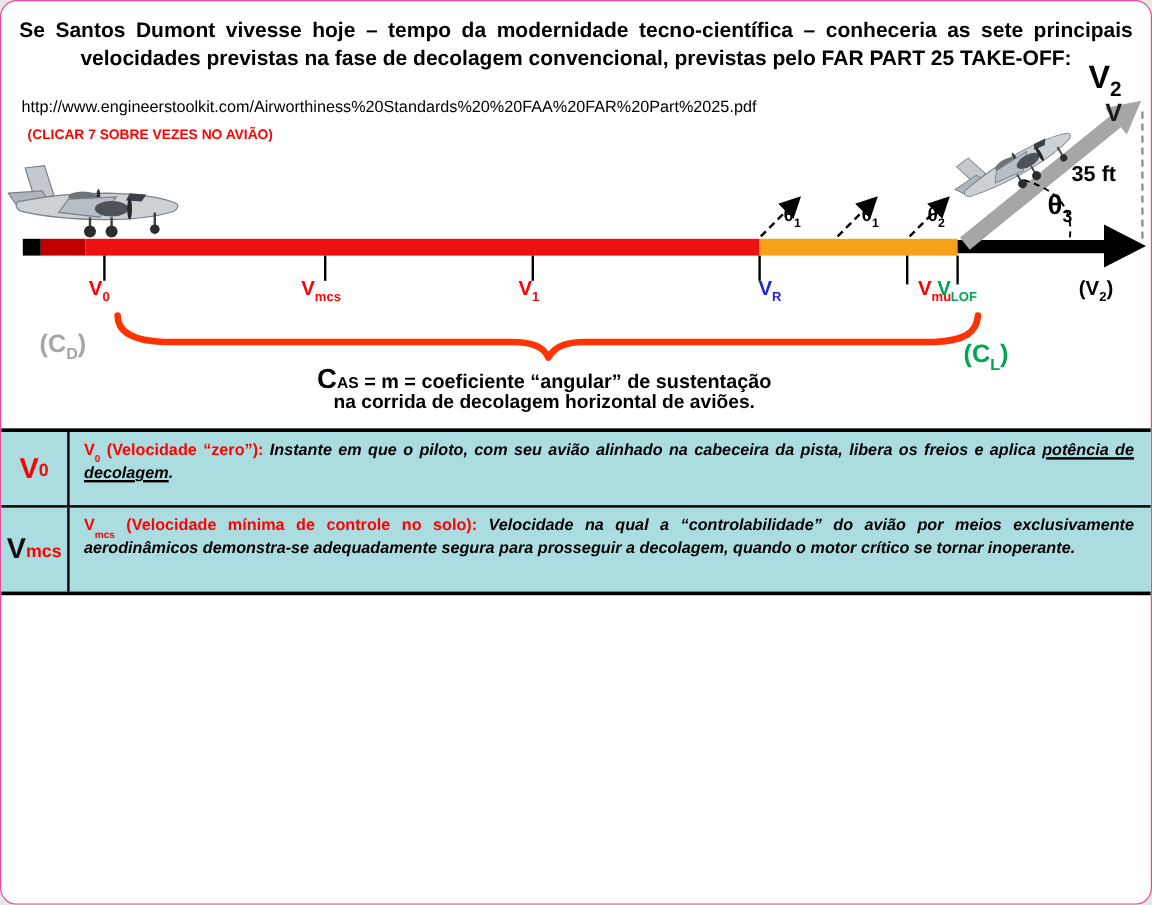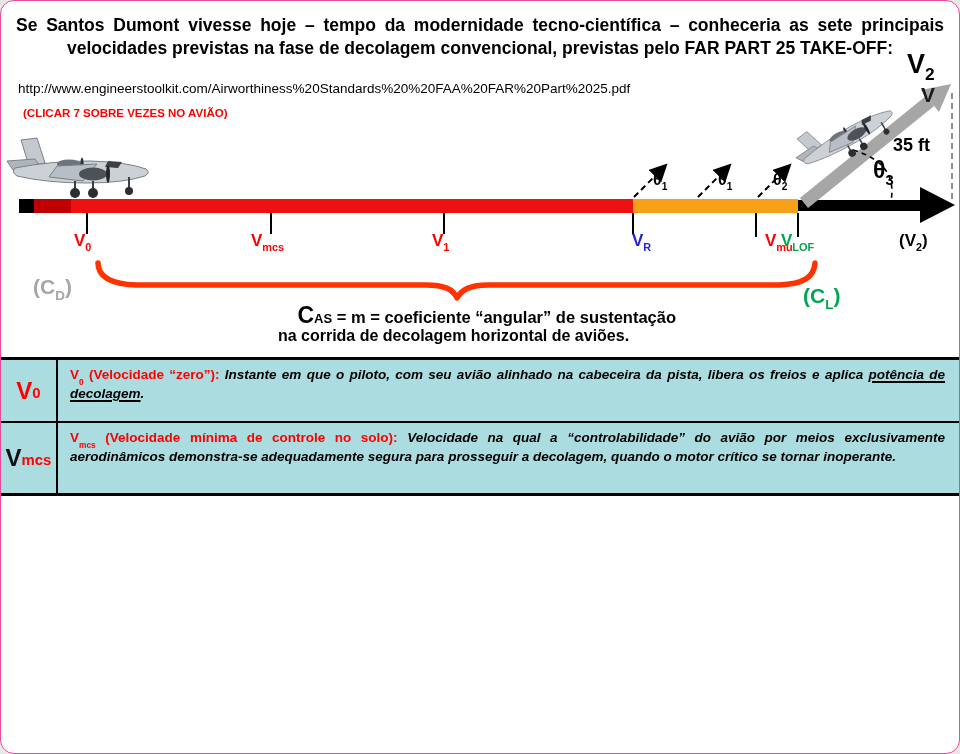--- a/index.html
+++ b/index.html
@@ -19,21 +19,21 @@
   .lab sub{font-size:64%;position:relative;bottom:-1px;left:0;line-height:0;}
   .red{color:#ff0000}.blue{color:#2222dd}.green{color:#00a650}.gray{color:#a6a6a6}.blk{color:#000}
   .sp{font-size:17px;top:230px;}
   .v2top{font-size:27px;left:906px;top:48px;}
   .varr{font-size:21px;left:920px;top:82px;color:#1a1a1a;}
   .alt{font-size:18px;left:892px;top:134px;}
   .th3{font-size:23px;left:872px;top:156px;}
   .th-s{font-size:16px;top:170px;}
   .cdl{font-size:21px;left:32px;top:274px;}
   .cll{font-size:21px;left:802px;top:283px;}
-  .cas{position:absolute;left:230px;top:301px;width:445px;text-align:right;font-weight:bold;}
+  .cas{position:absolute;left:230px;top:301px;width:445px;text-align:center;font-weight:bold;}
   .cas .c-big{font-size:23px;}
   .cas .c-sub{font-size:13px;}
   .cas .c-rest{font-size:16.5px;}
   .cas2{position:absolute;left:230px;top:326px;width:445px;text-align:center;font-weight:bold;font-size:16px;}
   
   .vtable{position:absolute;left:0;right:0;top:356px;background:#aadce0;border-top:3px solid #000;border-bottom:3px solid #000;}
   .trow{display:flex;align-items:stretch;}
   .trow + .trow{border-top:2px solid #000;}
   .tcell-h{flex:0 0 55px;display:flex;align-items:center;justify-content:center;font-weight:bold;font-size:24px;color:#ff0000;}
   .tcell-h sub,.lead sub{font-size:62%;position:relative;bottom:-2px;line-height:0;}

